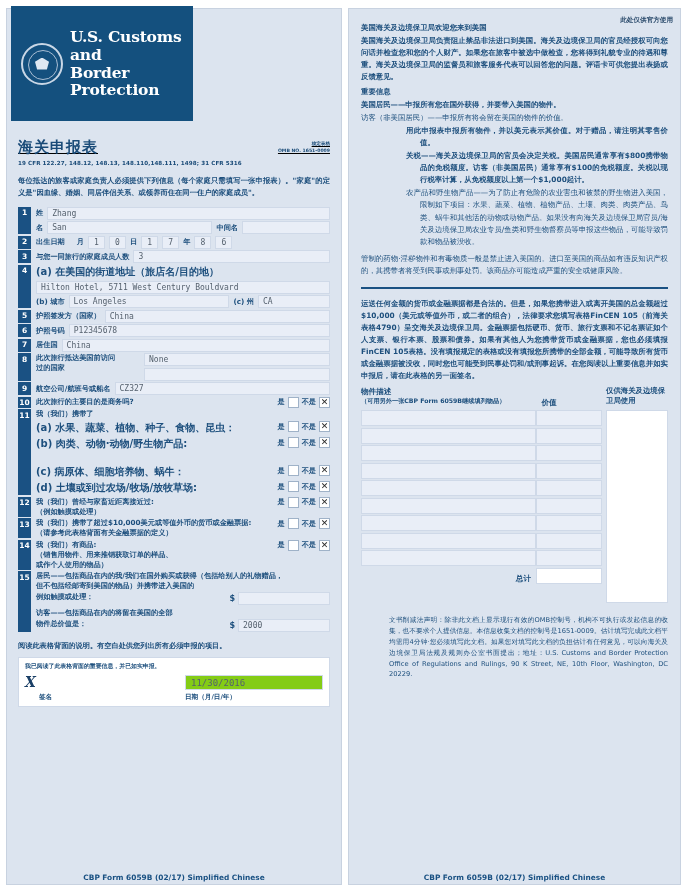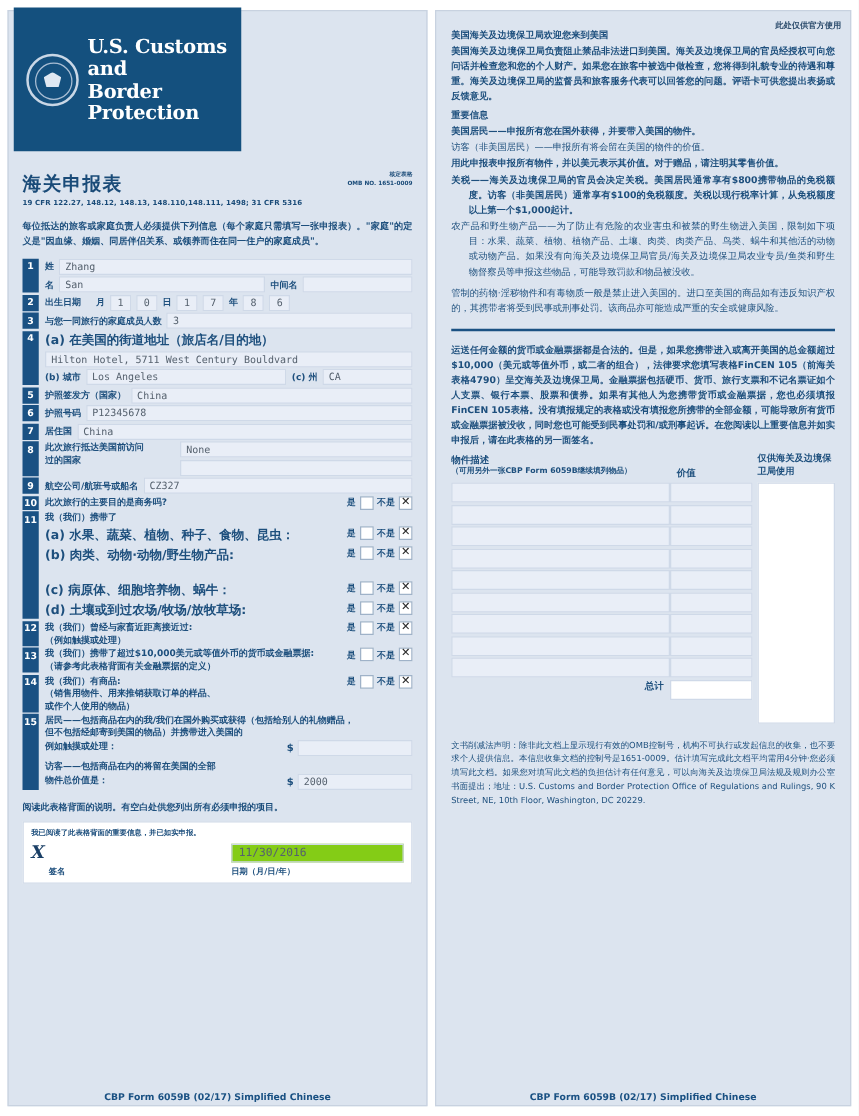--- a/index.html
+++ b/index.html
@@ -60,21 +60,21 @@
     font-size: 6.6px; color: #2a4a6b; font-weight: bold;
   }
 
   
   .form-body {
     position: absolute; left: 6px; top: 130px;
     width: 336px;
     padding: 8px 12px 0 12px;
   }
   .form-title-row {
-    display: flex; align-items: flex-start; justify-content: space-between;
+    display: flex; align-items: flex-end; justify-content: space-between; text-decoration: underline;
   }
   .form-title {
     font-size: 15px; font-weight: bold; color: #1a4b78;
     letter-spacing: 1px;
   }
   .omb {
     text-align: right; font-size: 4.6px; font-weight: bold;
     color: #1a4b78; line-height: 1.5; padding-bottom: 2px;
   }
   .cfr {
@@ -160,40 +160,40 @@
   .sigbot .a { flex:1 1 auto; padding-left:14px; font-size:6.6px; color:#1d4f7d; font-weight:bold; }
   .sigbot .b { flex:0 0 138px; font-size:6.6px; color:#1d4f7d; font-weight:bold; }
 
   
   .rpanel { position:absolute; left:348px; top:8px; width:333px; padding: 14px 13px 0 13px; }
   .rh { font-size: 7.4px; font-weight:bold; color:#1d4f7d; line-height:1.6; }
   .rp {
     font-size: 7.4px; color:#1d4f7d; line-height:1.63;
     text-align: justify; margin-top: 1px;
   }
-  .rp.indent { padding-left: 14px; text-indent:-14px; }
+  .rp.indent { padding-left: 14px; text-indent:-14px;margin-left:45px; }
   .rdiv { height:2px; background:#1a5183; margin: 10px 0 9px 0; }
 
   .tbl-head { display:flex; align-items:flex-start; margin-top: 4px; }
   .th1 { flex: 1 1 auto; font-size: 7.6px; font-weight:bold; color:#1d4f7d; line-height:1.45; }
   .th1 .sm { font-size: 6.2px; }
   .th2 { flex:0 0 66px; text-align:center; font-size:7.6px; font-weight:bold; color:#1d4f7d; padding-top:12px; }
   .th3 { flex:0 0 66px; font-size:7.4px; font-weight:bold; color:#1d4f7d; line-height:1.35; padding-left:4px;margin-left:20px; }
 
   .tbl { display:flex; margin-top:2px; }
   .tcolA { flex:1 1 auto; }
   .tcolB { flex:0 0 66px; }
   .tcolC { flex:0 0 66px; padding-left:4px; }
   .trow { height: 16px; background:#e9eef7; border:1px solid #cfd9e8; margin-bottom:1.5px; }
   .officebox { height: 193px; background:#ffffff; border:1px solid #cfd9e8; }
-  .totrow { display:flex; align-items:flex-start; height:16px; }
+  .totrow { display:flex; align-items:flex-end; height:16px; }
   .totlbl { flex:1 1 auto; text-align:right; padding-right:5px; font-size:7.6px; font-weight:bold; color:#1d4f7d; }
   .totfld { flex:0 0 66px; height:16px; background:#fff; border:1px solid #cfd9e8; }
 
-  .finep { font-size:6.7px; color:#1d4f7d; line-height:1.62; text-align:justify; margin-top:12px; }
+  .finep { font-size:6.7px; color:#1d4f7d; line-height:1.62; text-align:justify; margin-top:12px;margin-left:28px; }
 
   .footer {
     position:absolute; bottom: 11px;
     font-size: 7.4px; font-weight:bold; color:#1a5183;
   }
   #footer-left  { left: 6px;  width: 336px; text-align:center; }
   #footer-right { left: 348px; width: 333px; text-align:center; }
 </style>
 </head>
 <body>

